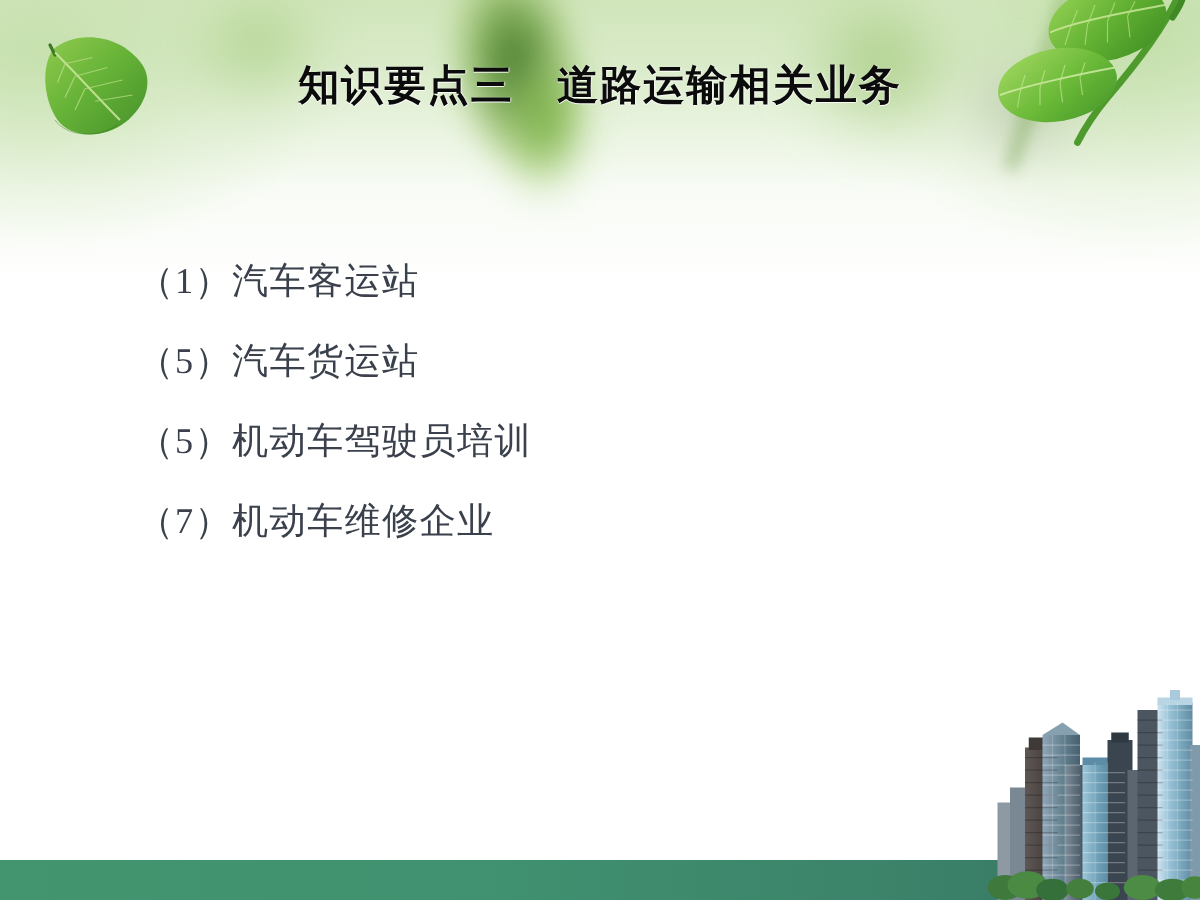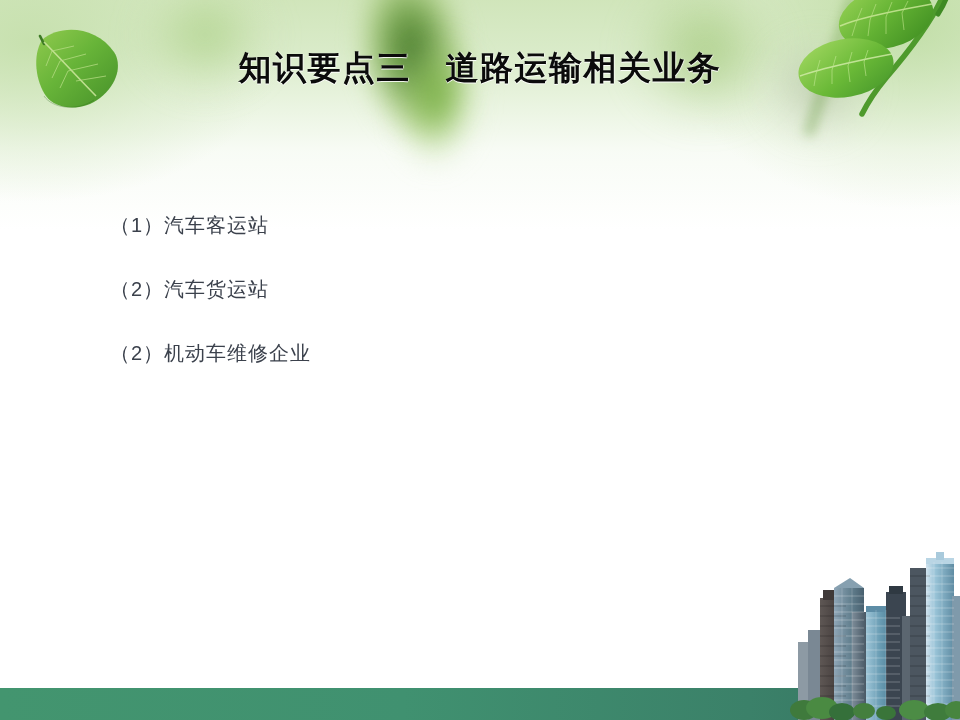--- a/index.html
+++ b/index.html
@@ -153,22 +153,22 @@
     letter-spacing: 1px;
     text-shadow: 0 1px 0 rgba(255,255,255,0.7);
   }
 
   .list {
     position: absolute;
     left: 110px; top: 193px;
     width: 620px;
   }
   .list-item {
-    font-family: Liberation Sans, sans-serif;
-    font-size: 20px;
+    font-family: Liberation Serif, serif;
+    font-size: 29px;
     color: #3b414c;
     line-height: 64px;
     letter-spacing: 1px;
     white-space: pre;
     text-shadow: 0 1px 0 rgba(255,255,255,0.55);
   }
 
   
   .bottom-bar {
     position: absolute;
@@ -272,22 +272,23 @@
           <path d="M94,70 L96,84"></path>
       </g>
     </svg>
   </div>
 
   <div class="title">知识要点三　道路运输相关业务</div>
 
 
   <div class="list">
     <div class="list-item">（1）汽车客运站</div>
-    <div class="list-item">（2）汽车货运站</div>
-    <div class="list-item">（2）机动车维修企业</div>
+    <div class="list-item">（5）汽车货运站</div>
+    <div class="list-item">（5）机动车驾驶员培训</div>
+    <div class="list-item">（7）机动车维修企业</div>
   </div>
 
   <div class="bottom-bar"></div>
 
   <div class="city">
     <svg width="170" height="170" viewBox="0 0 170 170">
       <defs>
         <linearGradient id="b1" x1="0%" y1="0%" x2="100%" y2="0%">
           <stop offset="0%" stop-color="#6f7b86"></stop>
             <stop offset="60%" stop-color="#545f6b"></stop>

